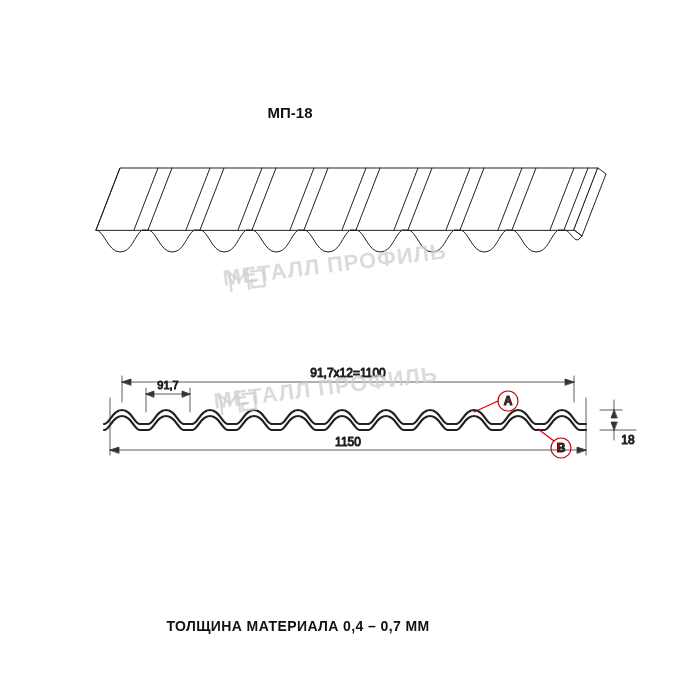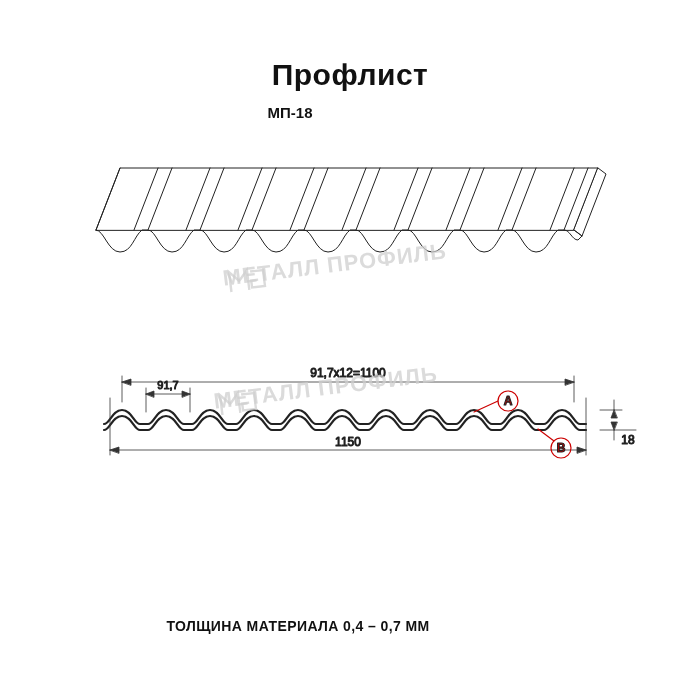--- a/index.html
+++ b/index.html
@@ -99,21 +99,20 @@
     font-size: 12px;
     font-weight: bold;
     fill: #cc0000;
   }
 </style>
 </head>
 <body>
 
 <div class="page">
 
-  <div class="title">Профлист</div>
   <div class="subtitle">МП-18</div>
 
   <svg class="layer" viewBox="0 0 700 700">
     <g fill="none" stroke="#222222" stroke-width="1" stroke-linejoin="round" stroke-linecap="round">
 
       <path d="M96 230 L120 168 L598 168 L574 230 Z" fill="#ffffff" stroke="#222222"></path>
 
       <path d="M598 168 L606 174 L582 236 L574 230 Z" fill="#ffffff" stroke="#222222"></path>
       <path d="M574 230 L582 236" stroke="#222222"></path>
 

